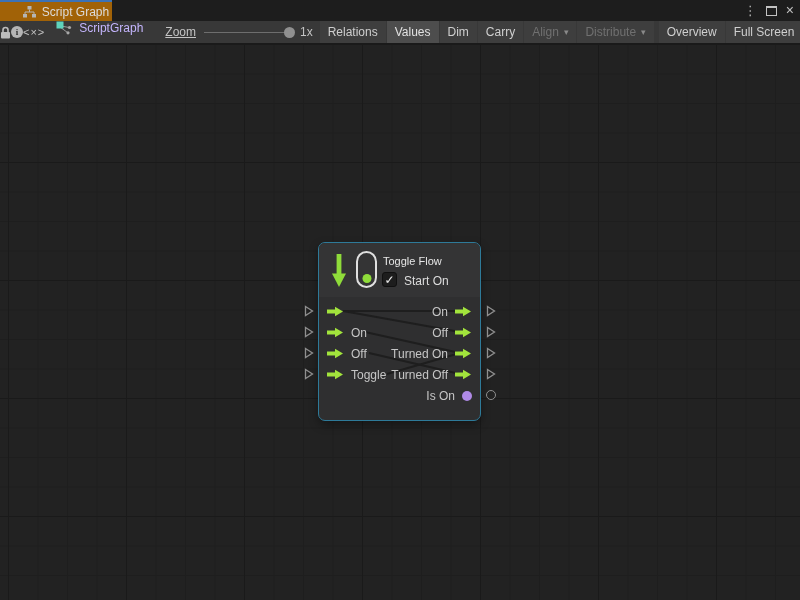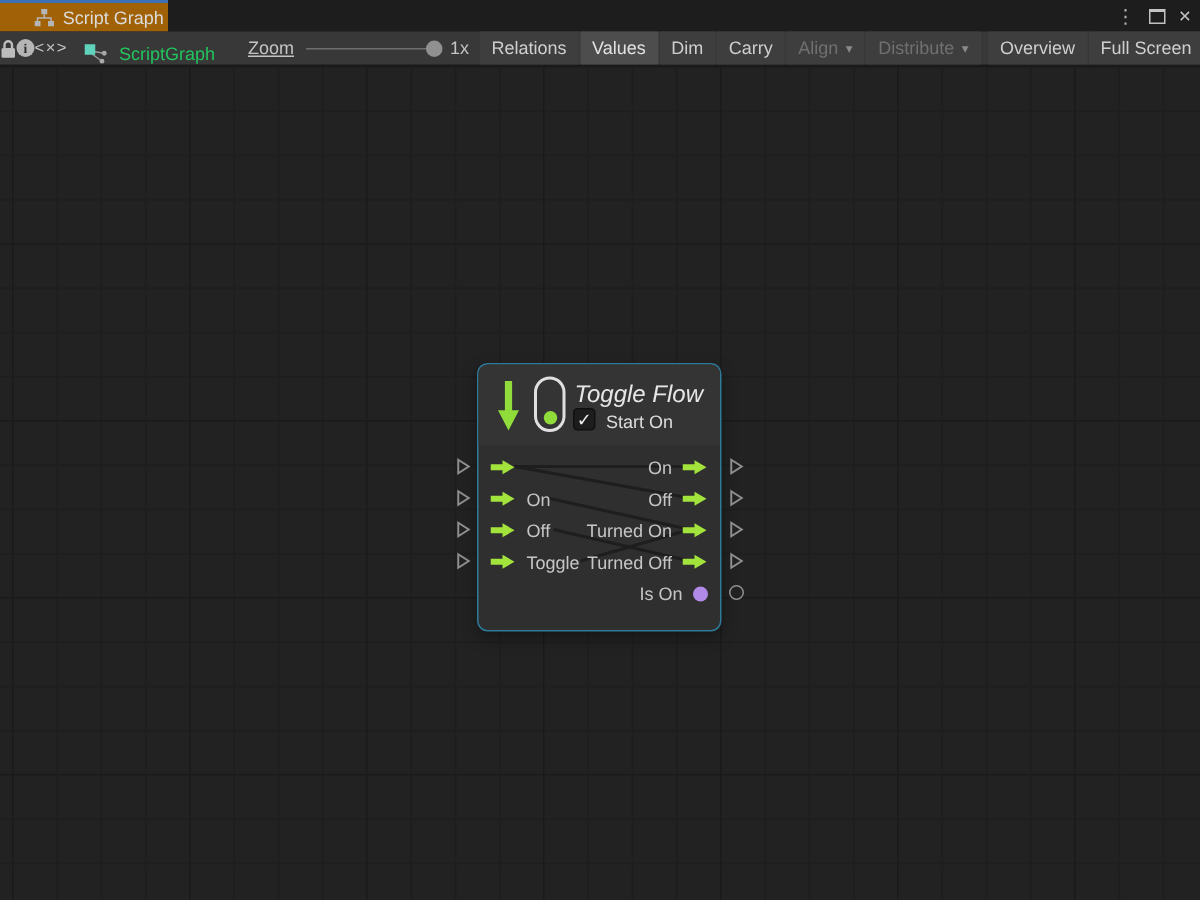--- a/index.html
+++ b/index.html
@@ -21,21 +21,21 @@
   .toolbar { position:absolute; left:0; top:21px; width:800px; height:23px; background:#383838;
              display:flex; align-items:stretch; border-bottom:1px solid #1a1a1a; }
   .tbtn-icon { display:flex; align-items:center; justify-content:center; }
   .sep { width:1px; background:#2b2b2b; }
   .lock-btn { width:27px; }
   .info-btn { width:26px; }
   .code-btn { width:70px; color:#c5c5c5; font-size:11px; letter-spacing:1px; }
   .info-circle { width:12px; height:12px; border-radius:50%; background:#b5b5b5; color:#2e2e2e;
                  font-weight:bold; font-size:9px; display:flex; align-items:center; justify-content:center;
                  font-family:"Liberation Serif", serif; }
-  .graph-id { display:flex; align-items:flex-end; gap:7px; margin-left:11px; color:#22c55e; }
+  .graph-id { display:flex; align-items:flex-start; gap:7px; margin-left:11px; color:#c4b5fd; }
   .zoom-group { display:flex; align-items:center; margin-left:22px; }
   .zoom-label { color:#c4c4c4;text-decoration:underline; }
   .slider { position:relative; width:90px; height:11px; margin-left:8px; }
   .slider-track { position:absolute; left:0; right:0; top:5px; height:1px; background:#6e6e6e; }
   .slider-handle { position:absolute; right:-1px; top:0; width:11px; height:11px; border-radius:50%;
                    background:#909090; }
   .zoom-value { margin-left:6px; color:#c4c4c4;text-align:center; }
   .tb-buttons { display:flex; gap:1px; margin-left:7px; flex:1; }
   .tb-btn { background:#3e3e3e; color:#cfcfcf; display:flex; align-items:center; justify-content:center;
             padding:0 8px; white-space:nowrap; cursor:default; }
@@ -60,21 +60,21 @@
   
   .node { position:absolute; left:318px; top:198px; width:163px; height:179px;
           background:#2f2f30; border:1px solid #2e7a99; border-radius:7px;
           box-shadow:0 4px 10px rgba(0,0,0,0.35); }
   .node-header { position:relative; height:54px; background:#343435; border-radius:6px 6px 0 0; }
   .hdr-arrow { position:absolute; left:10px; top:9px; }
   .hdr-pill { position:absolute; left:37px; top:8px; width:21px; height:37px; border:2.5px solid #e0e0e0;
               border-radius:11px; }
   .hdr-pill-dot { position:absolute; left:50%; bottom:3px; transform:translateX(-50%);
                   width:9px; height:9px; border-radius:50%; background:#8fdc3a; }
-  .node-title { position:absolute; left:64px; top:12px; color:#e6e6e6; font-size:16px; white-space:nowrap;font-style:italic; }
+  .node-title { position:absolute; left:64px; top:12px; color:#e6e6e6; font-size:11px; white-space:nowrap; }
   .chk { position:absolute; left:63px; top:29px; width:15px; height:15px; background:#1d1d1d;
          border:1px solid #101010; border-radius:3px; color:#ededed; font-size:12px;
          display:flex; align-items:center; justify-content:center; }
   .chk-label { position:absolute; left:85px; top:31px; color:#dddddd; white-space:nowrap; }
 
   .relations-svg { position:absolute; left:0; top:54px; }
   .prow { position:absolute; left:0; width:100%; height:21px; }
   .r1{top:58px}.r2{top:79px}.r3{top:100px}.r4{top:121px}.r5{top:142px}
   .pin-l { position:absolute; left:8px; top:0; height:21px; display:flex; align-items:center; gap:7px; }
   .pin-r { position:absolute; right:8px; top:0; height:21px; display:flex; align-items:center; gap:7px; }

